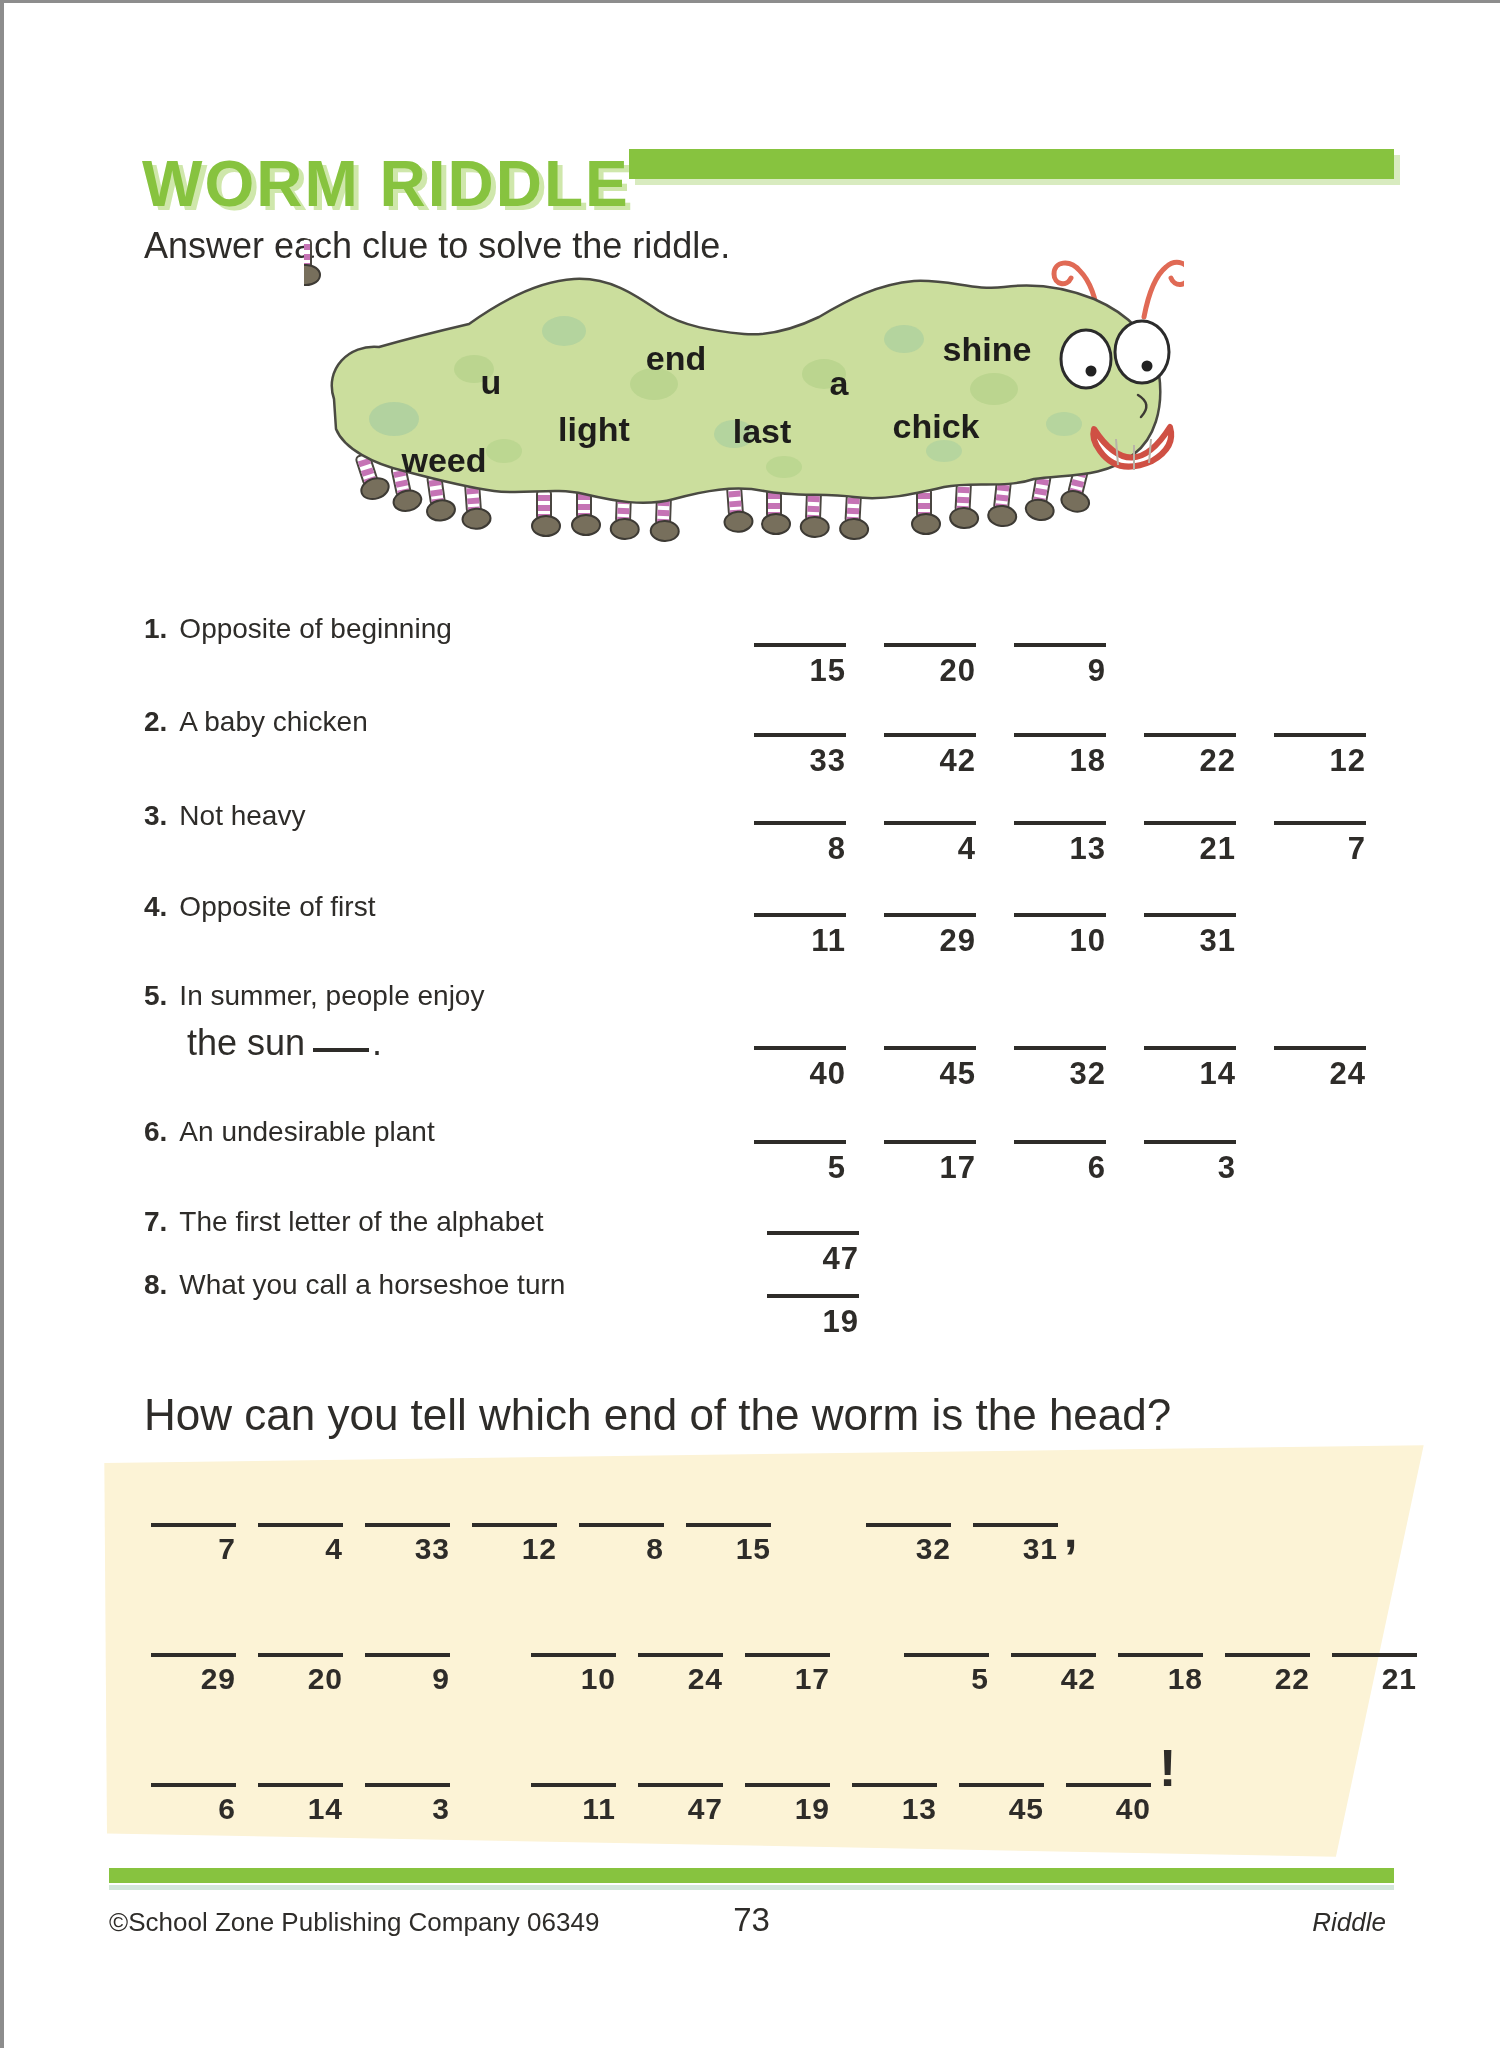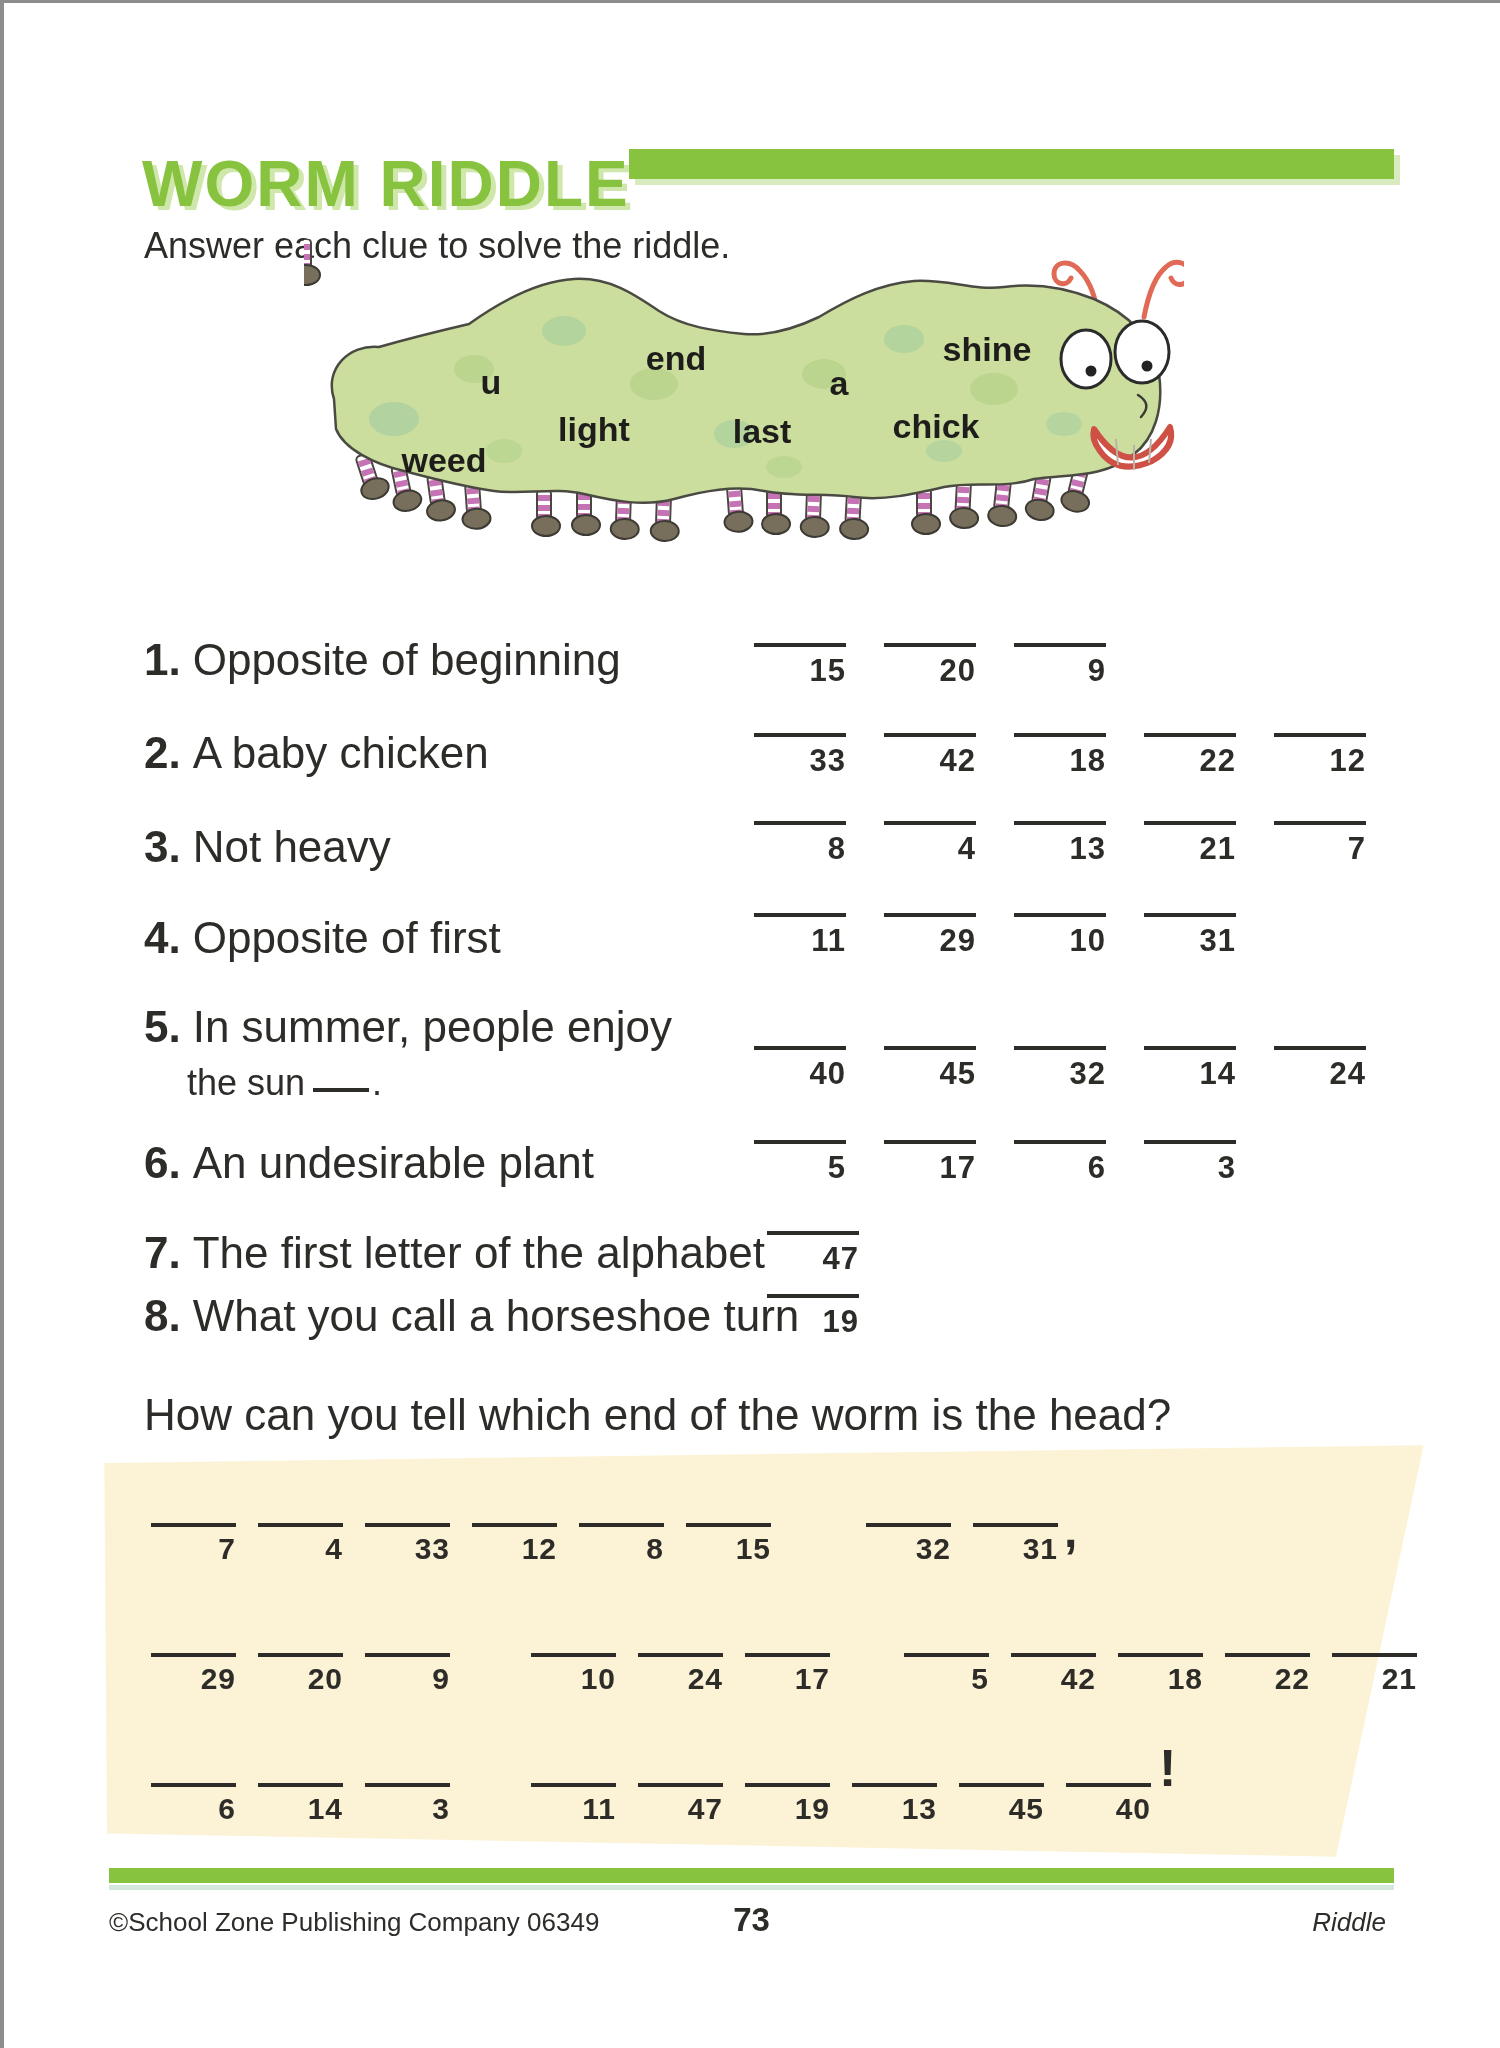--- a/index.html
+++ b/index.html
@@ -10,21 +10,21 @@
   .title{position:absolute;left:138px;top:106px;font-size:64px;font-weight:700;
          letter-spacing:2px;color:#87c33f;text-shadow:5px 4px 0 #cfe7ab;line-height:1;text-align:right;}
   .title-bar{position:absolute;left:625px;top:146px;width:765px;height:30px;
              background:#87c33f;box-shadow:6px 6px 0 #d8ebbf;}
   .instruction{position:absolute;left:140px;top:222px;font-size:36px;margin:0;}
   
   .worm{position:absolute;left:300px;top:236px;}
   .wword{font-family:"Liberation Sans", sans-serif;font-size:34px;font-weight:700;fill:#1e1d1b;}
   
   .clue{position:absolute;left:140px;width:1250px;}
-  .clue-text{font-size:44px;white-space:nowrap;margin-top:22px;}
+  .clue-text{font-size:28px;white-space:nowrap;}
   .clue-num{font-weight:700;margin-right:12px;}
   .clue-line2{font-size:36px;margin-top:10px;margin-left:43px;}
   .inline-blank{display:inline-block;width:56px;height:4px;background:#2e2c29;
                 vertical-align:baseline;margin:0 3px 3px 8px;}
   .blanks{position:absolute;display:flex;}
   .blank{border-top:4px solid #2e2c29;width:92px;margin-right:38px;
          text-align:right;padding-top:6px;box-sizing:border-box;}
   .num{font-weight:700;font-size:31px;color:#2e2c29;letter-spacing:1px;}
   
   .question{position:absolute;left:140px;top:1387px;font-size:44px;margin:0;}
@@ -38,21 +38,21 @@
   .arow .num{font-size:30px;}
   .punct{position:absolute;left:100%;font-weight:700;color:#2e2c29;}
   .punct.comma{top:-16px;margin-left:-16px;font-size:48px;line-height:1;}
   .punct.excl{bottom:calc(100% - 7px);margin-left:-14px;font-size:52px;line-height:0.85;}
   
   .footer-bar{position:absolute;left:105px;top:1865px;width:1285px;height:15px;background:#87c33f;}
   .footer-bar-shadow{position:absolute;left:105px;top:1882px;width:1285px;height:5px;background:#d3e7da;}
   .footer{position:absolute;left:105px;right:110px;top:1898px;height:40px;font-size:26px;}
   .footer .fleft{position:absolute;left:0;top:6px;text-align:center;}
   .footer .fcenter{position:absolute;left:50%;transform:translateX(-50%);top:0;
-                   font-size:33px;font-weight:700;}
+                   font-size:33px;font-weight:400;}
   .footer .fright{position:absolute;right:8px;top:6px;font-style:italic;}
 </style>
 </head>
 <body>
 
 <div class="page">
 
   <h1 class="title">WORM RIDDLE</h1>
   <div class="title-bar"></div>
 

